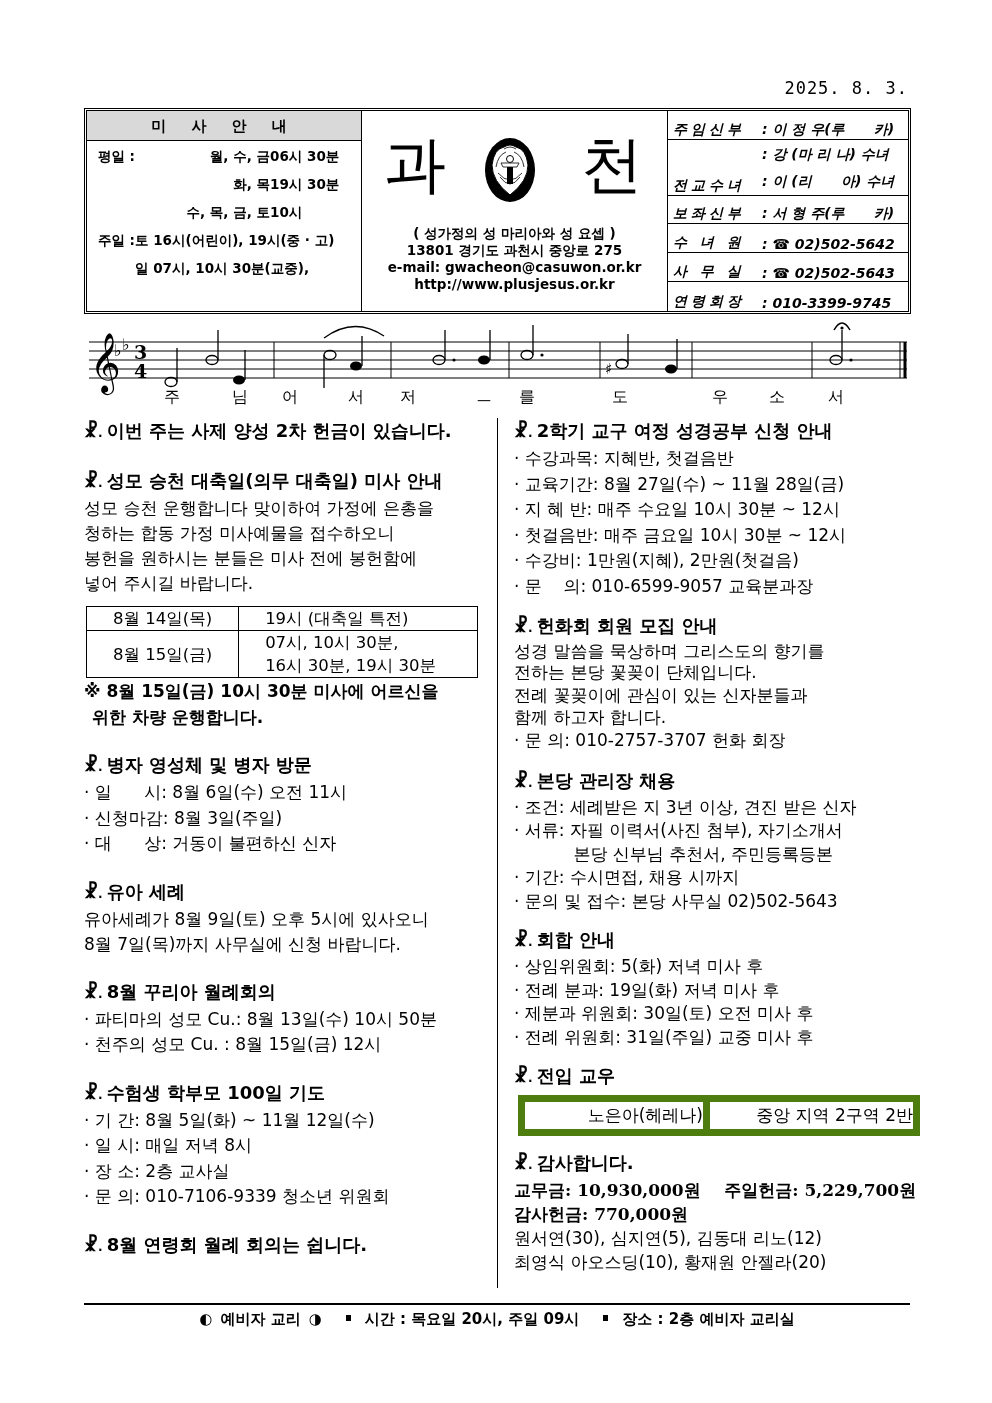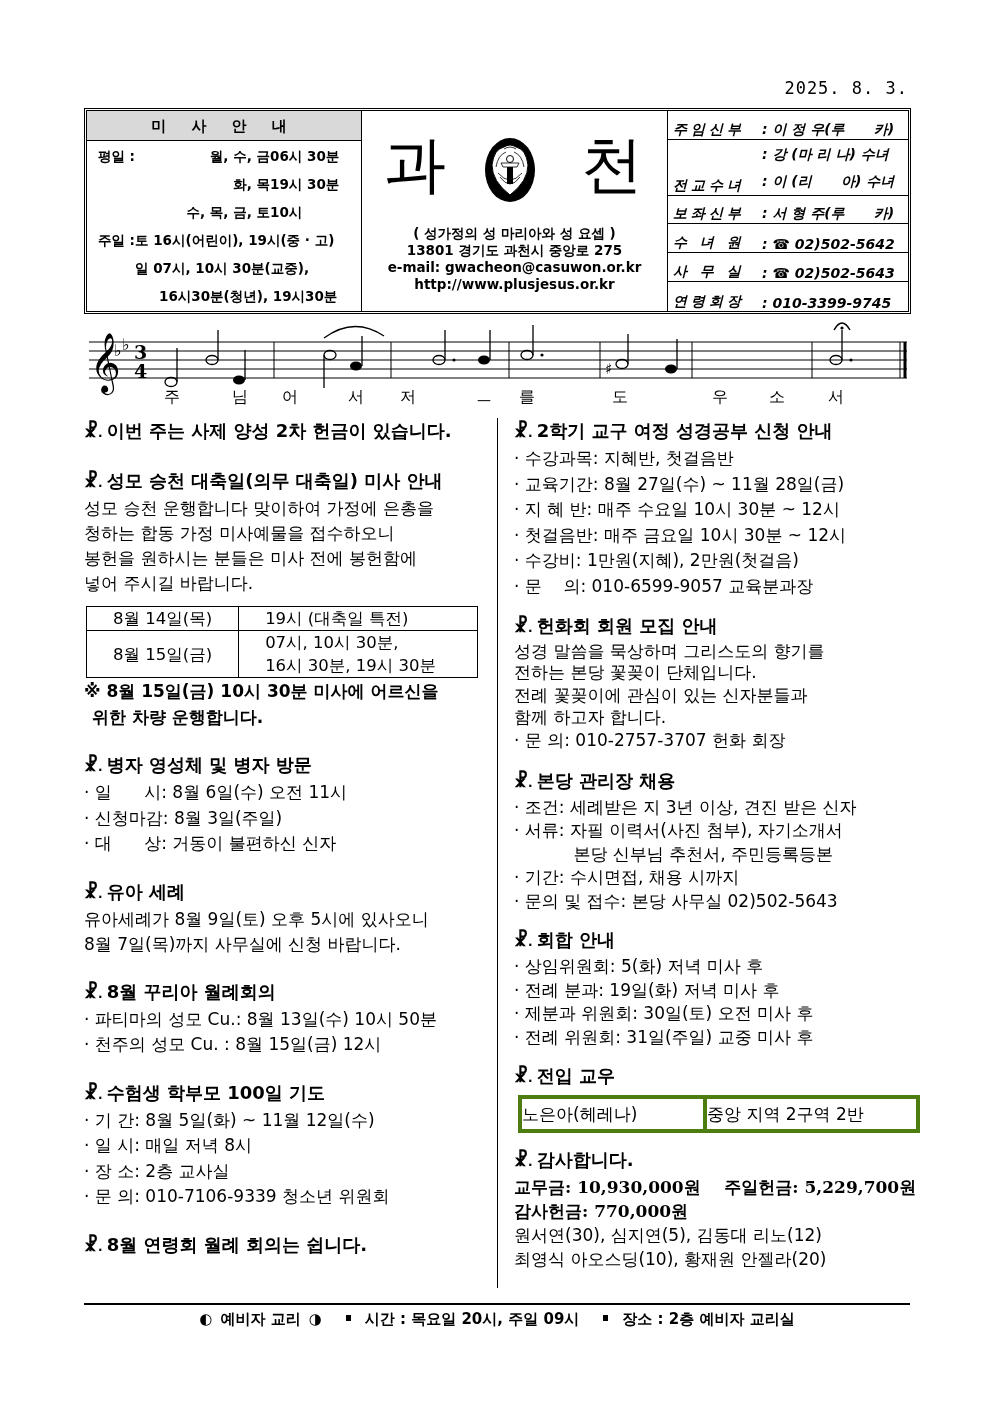--- a/index.html
+++ b/index.html
@@ -57,21 +57,21 @@
   .gap { height: 22px; }
   .gap-sm { height: 14px; }
 
   table.feast { border-collapse: collapse; width: 392px; margin: 10px 0 0 2px; font-size: 16.5px; }
   table.feast td { border: 1px solid #000; padding: 0 26px; line-height: 23px; vertical-align: middle; white-space: nowrap; }
   table.feast td.date-cell { width: 140px; text-align: center; }
   .note { font-size: 17px; line-height: 26px; font-weight: bold; white-space: nowrap; }
   .note-indent { padding-left: 8px; }
 
   table.transfer { border-collapse: collapse; width: 402px; margin: 4px 0 0 4px; font-size: 17px; }
-  table.transfer td { border: 4px solid #4d7c0f; height: 34px; text-align: left; }
+  table.transfer td { border: 7px solid #4d7c0f; height: 34px; text-align: right; }
 
   .money { font-size: 17px; font-weight: bold; line-height: 24px; white-space: nowrap; font-family: "DejaVu Serif", serif; }
   .donors { font-size: 17px; line-height: 24px; white-space: nowrap; }
 
   
   .footer-line { position: absolute; left: 84px; top: 1303px; width: 826px; height: 2px; background: #000; }
   .footer { position: absolute; left: 84px; top: 1307px; width: 826px; height: 24px; font-weight: bold; font-size: 15px;
     display: flex; align-items: center; justify-content: center; white-space: nowrap; }
   .footer span { margin: 0 4px; }
   .sq { display: inline-block; width: 5px; height: 6px; background: #000; margin: 0 10px 2px 20px; }
@@ -100,23 +100,20 @@
         <span class="days">수, 목, 금, 토</span>
         <span class="time">10시</span>
       </div>
       <div class="mass-row">
         <span class="lbl">주일 :</span>
         <span class="txt">토 16시(어린이), 19시(중 · 고)</span>
       </div>
       <div class="mass-row">
         <span class="lbl"></span>
         <span class="txt">일 07시, 10시 30분(교중),</span>
-      </div>
-      <div class="mass-row">
-        <span class="txt indent2">16시30분(청년), 19시30분</span>
       </div>
     </div>
   </div>
 
   <div class="center-box">
     <div class="big-title">
       <span class="big-char left">과</span>
       <svg class="logo" viewBox="0 0 52 66">
         <ellipse cx="26" cy="33" rx="25" ry="32" fill="#000"></ellipse>
         <path d="M8 28 Q10 12 20 10 Q26 6 32 10 Q42 12 44 28 Q44 44 26 58 Q8 44 8 28 Z" fill="#fff" stroke="#000" stroke-width="1"></path>

